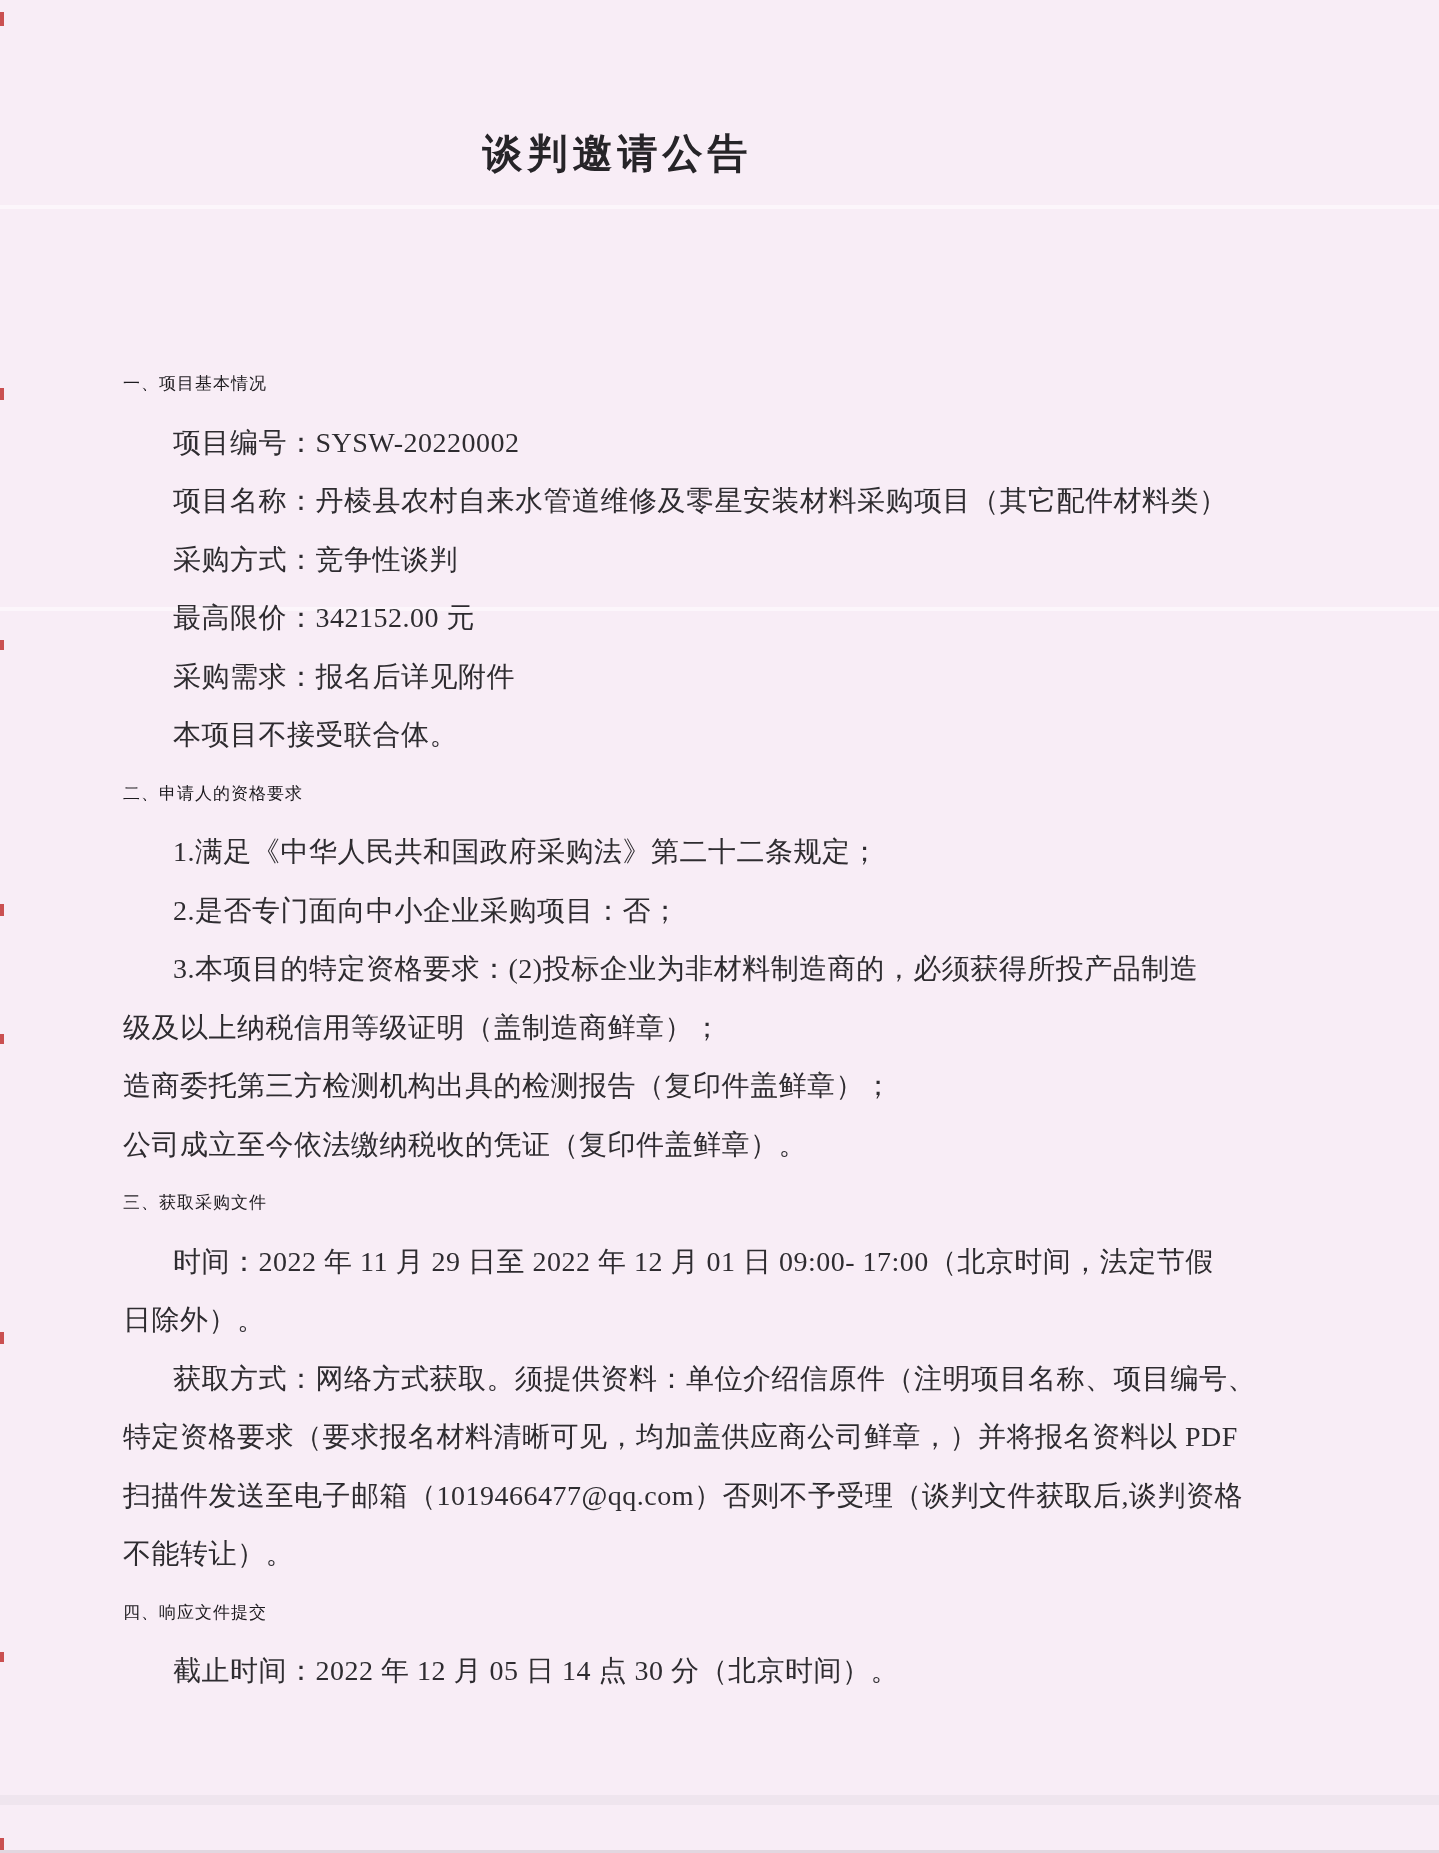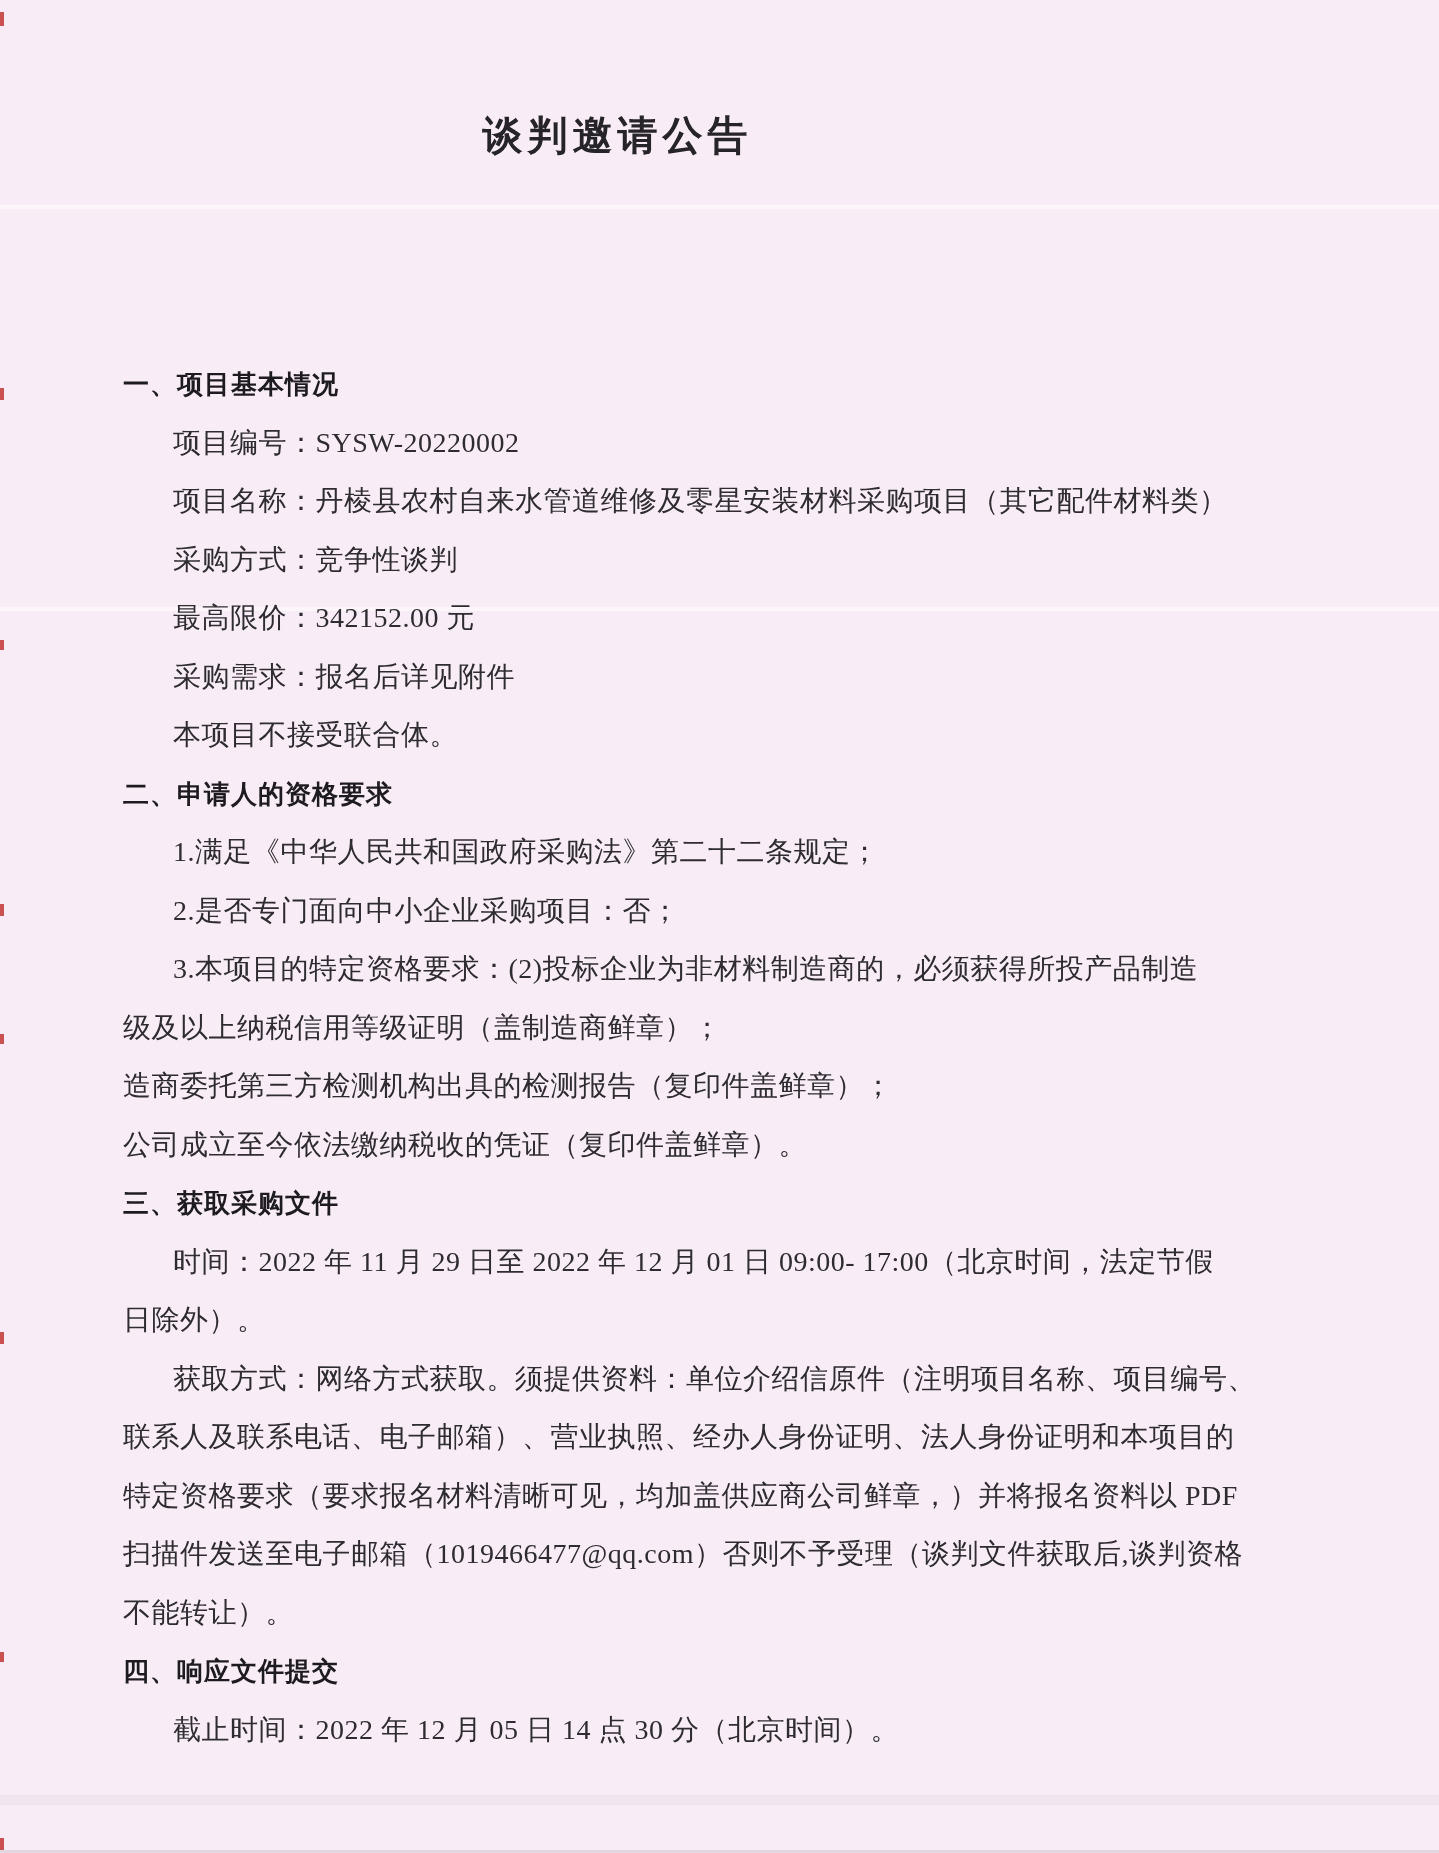--- a/index.html
+++ b/index.html
@@ -38,21 +38,21 @@
   .edge-mark {
     position: absolute;
     left: 0;
     width: 4px;
     background: #c23434;
     opacity: 0.85;
   }
 
   .doc-title {
     position: absolute;
-    top: 108px;
+    top: 126px;
     left: 0;
     width: 1235px;
     margin: 0;
     text-align: center;
     font-family: "Liberation Serif", "DejaVu Serif", serif;
     font-size: 40px;
     font-weight: bold;
     letter-spacing: 5px;
     color: #262428;
   }
@@ -67,22 +67,22 @@
   .line {
     line-height: 58.5px;
     font-size: 28px;
     color: #2e2c30;
     white-space: nowrap;
     letter-spacing: 0.5px;
   }
 
   .line.heading {
     font-family: "Liberation Sans", "DejaVu Sans", sans-serif;
-    font-weight: bold;
-    font-size: 26px;
+    font-weight: normal;
+    font-size: 17px;
     color: #1d1b1f;
     letter-spacing: 1px;
   }
 
   .line.indent { padding-left: 50px; }
 </style>
 </head>
 <body>
 
 <div class="page">
@@ -117,21 +117,20 @@
     <div class="line indent">2.是否专门面向中小企业采购项目：否；</div>
     <div class="line indent">3.本项目的特定资格要求：(2)投标企业为非材料制造商的，必须获得所投产品制造</div>
     <div class="line">级及以上纳税信用等级证明（盖制造商鲜章）；</div>
     <div class="line">造商委托第三方检测机构出具的检测报告（复印件盖鲜章）；</div>
     <div class="line">公司成立至今依法缴纳税收的凭证（复印件盖鲜章）。</div>
 
     <div class="line heading">三、获取采购文件</div>
     <div class="line indent">时间：2022 年 11 月 29 日至 2022 年 12 月 01 日 09:00- 17:00（北京时间，法定节假</div>
     <div class="line">日除外）。</div>
     <div class="line indent">获取方式：网络方式获取。须提供资料：单位介绍信原件（注明项目名称、项目编号、</div>
-    <div class="line">联系人及联系电话、电子邮箱）、营业执照、经办人身份证明、法人身份证明和本项目的</div>
     <div class="line">特定资格要求（要求报名材料清晰可见，均加盖供应商公司鲜章，）并将报名资料以 PDF</div>
     <div class="line">扫描件发送至电子邮箱（1019466477@qq.com）否则不予受理（谈判文件获取后,谈判资格</div>
     <div class="line">不能转让）。</div>
 
     <div class="line heading">四、响应文件提交</div>
     <div class="line indent">截止时间：2022 年 12 月 05 日 14 点 30 分（北京时间）。</div>
   </div>
 
 </div>
 

